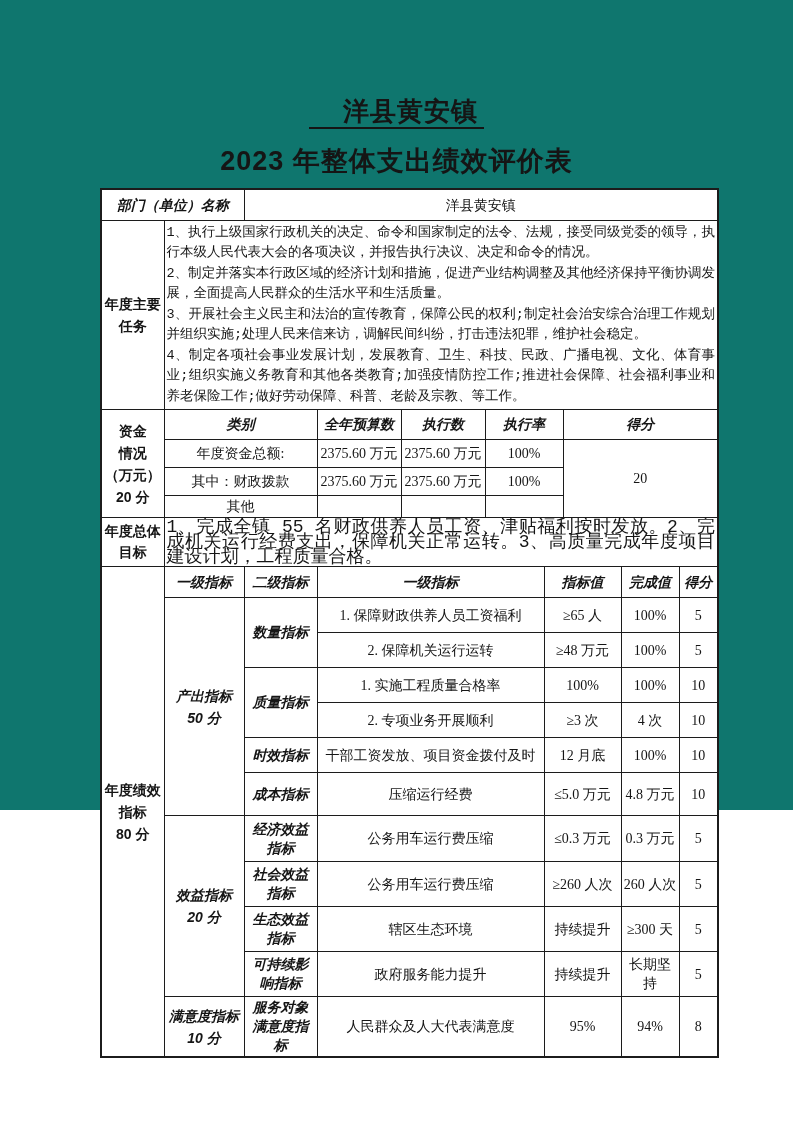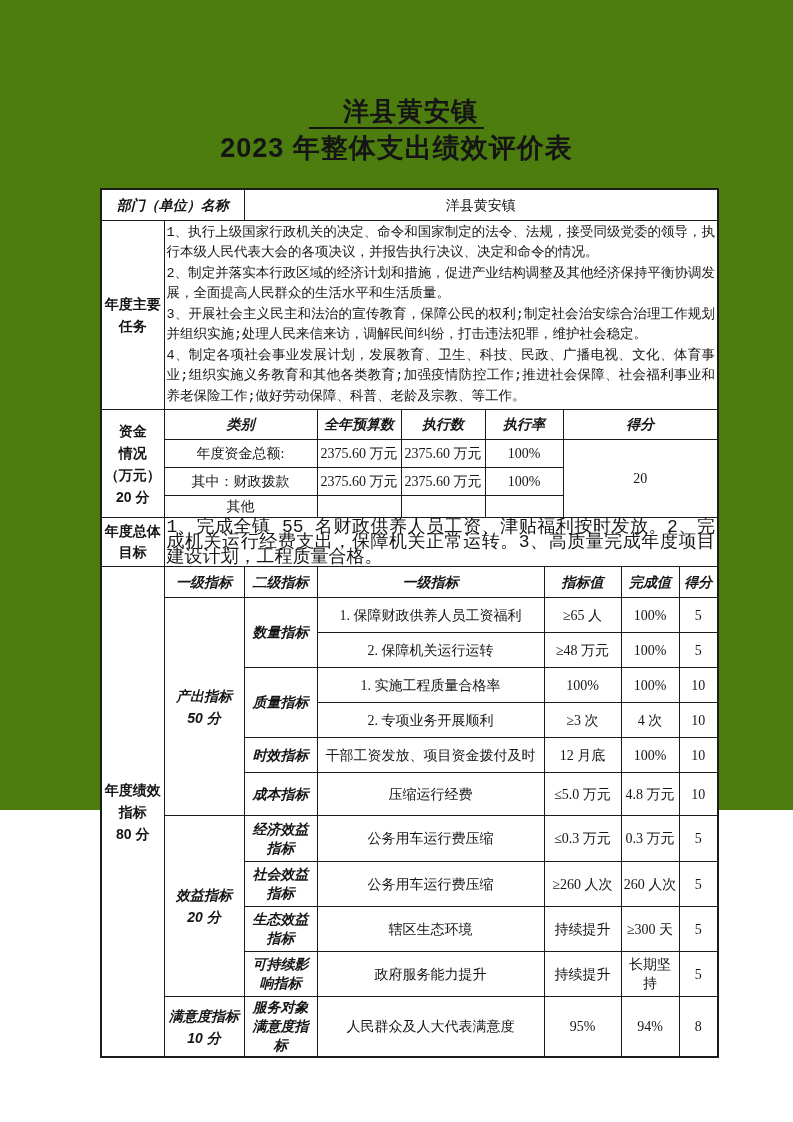--- a/index.html
+++ b/index.html
@@ -4,33 +4,33 @@
 <style>
   html,body{margin:0;padding:0;}
   body{
     width:793px;height:1122px;
     background:#ffffff;
     color:#151515;
     font-family:"Liberation Serif","DejaVu Serif",serif;
     -webkit-font-smoothing:antialiased;
     overflow:hidden;
   }
-  .page{position:relative;width:793px;height:810px;background:#4d7c0f;}
+  .page{position:relative;width:793px;height:810px;background:#0f766e;}
   .titles{padding-top:96px;text-align:center;}
   .title-unit{
     font-family:"Liberation Sans","DejaVu Sans",sans-serif;
     font-weight:bold;font-size:26px;line-height:30px;letter-spacing:1px;
   }
   .title-unit .uline{
     border-bottom:2px solid #151515;
     padding:0 6px 1px 34px;
     display:inline-block;
   }
   .title-main{
-    margin-top:2px;
+    margin-top:15px;
     font-family:"Liberation Sans","DejaVu Sans",sans-serif;
     font-weight:bold;font-size:27px;line-height:34px;letter-spacing:1px;
   }
   table.eval{
     position:absolute;left:100px;top:188px;
     width:617px;
     border-collapse:collapse;
     table-layout:fixed;
     background:#ffffff;
   }

